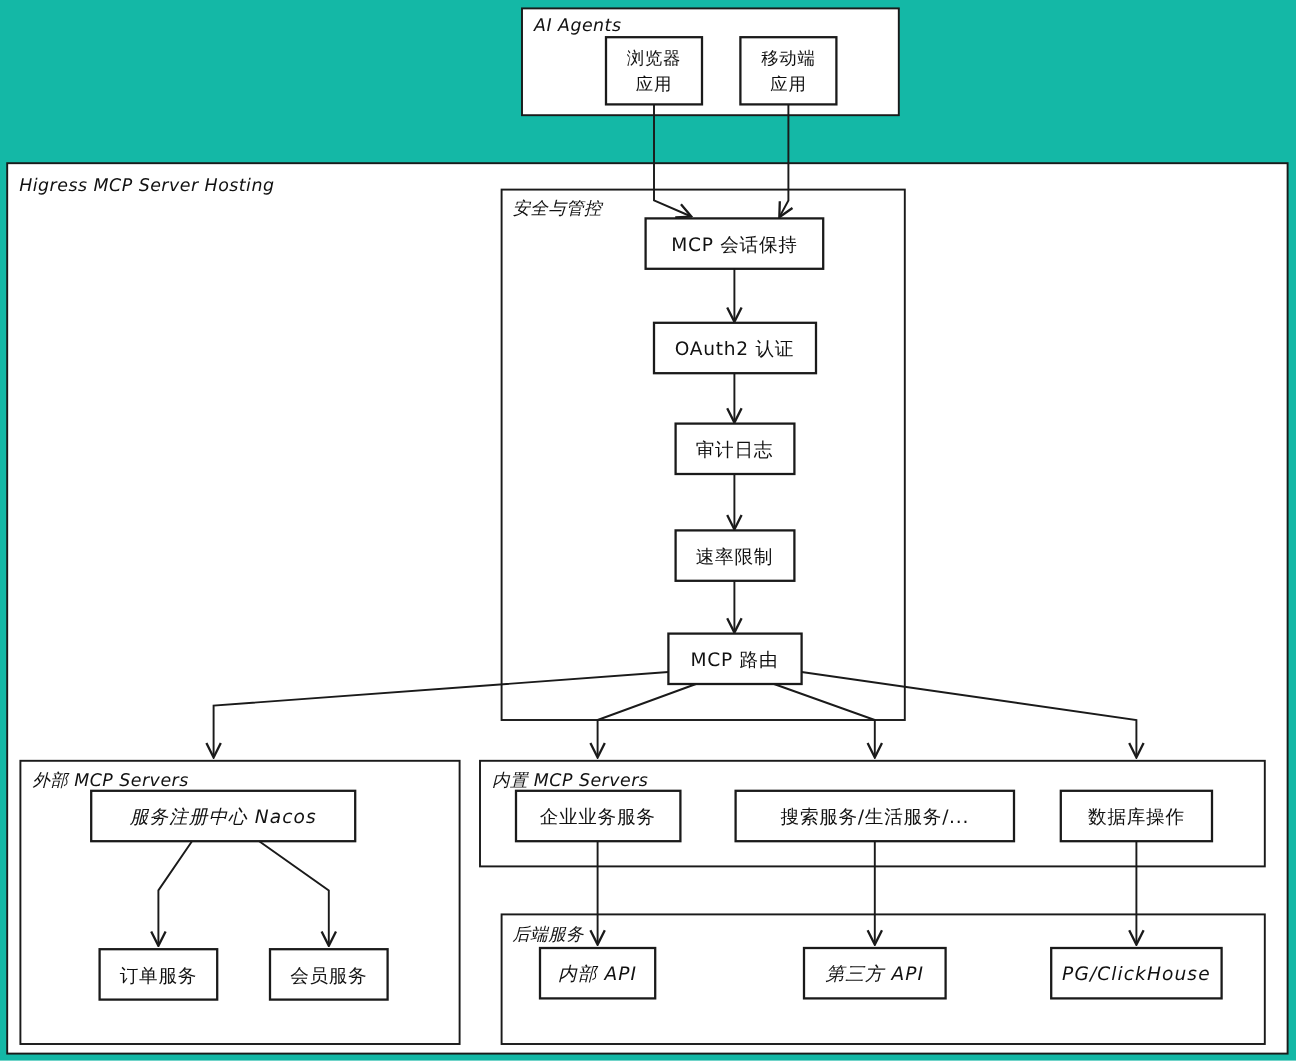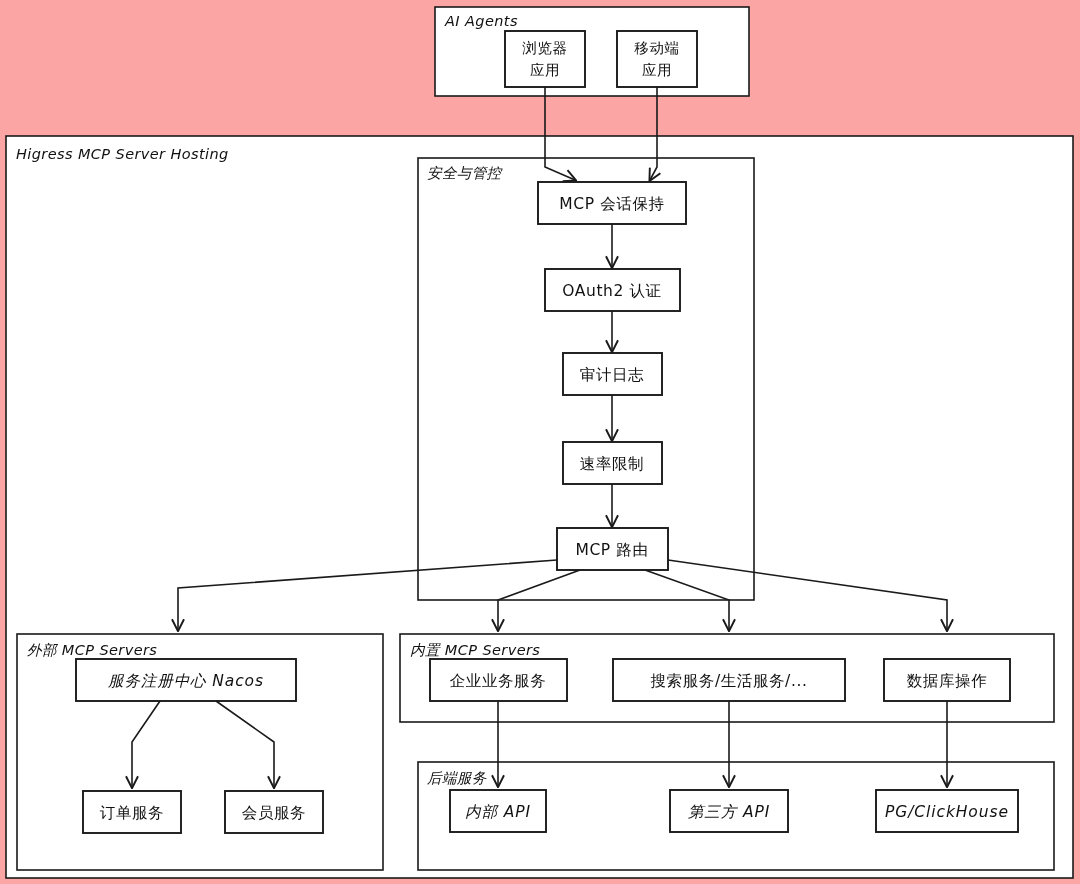--- a/index.html
+++ b/index.html
@@ -4,21 +4,21 @@
 <style>
   html, body {
     margin: 0;
     padding: 0;
     background: #ffffff;
   }
   #diagram-root {
     position: relative;
     width: 1080px;
     height: 884px;
-    background: #fca5a5;
+    background: #14b8a6;
     font-family: "DejaVu Sans", sans-serif;
     overflow: hidden;
   }
   svg.diagram-canvas {
     position: absolute;
     top: 0;
     left: 0;
     width: 1080px;
     height: 884px;
   }

